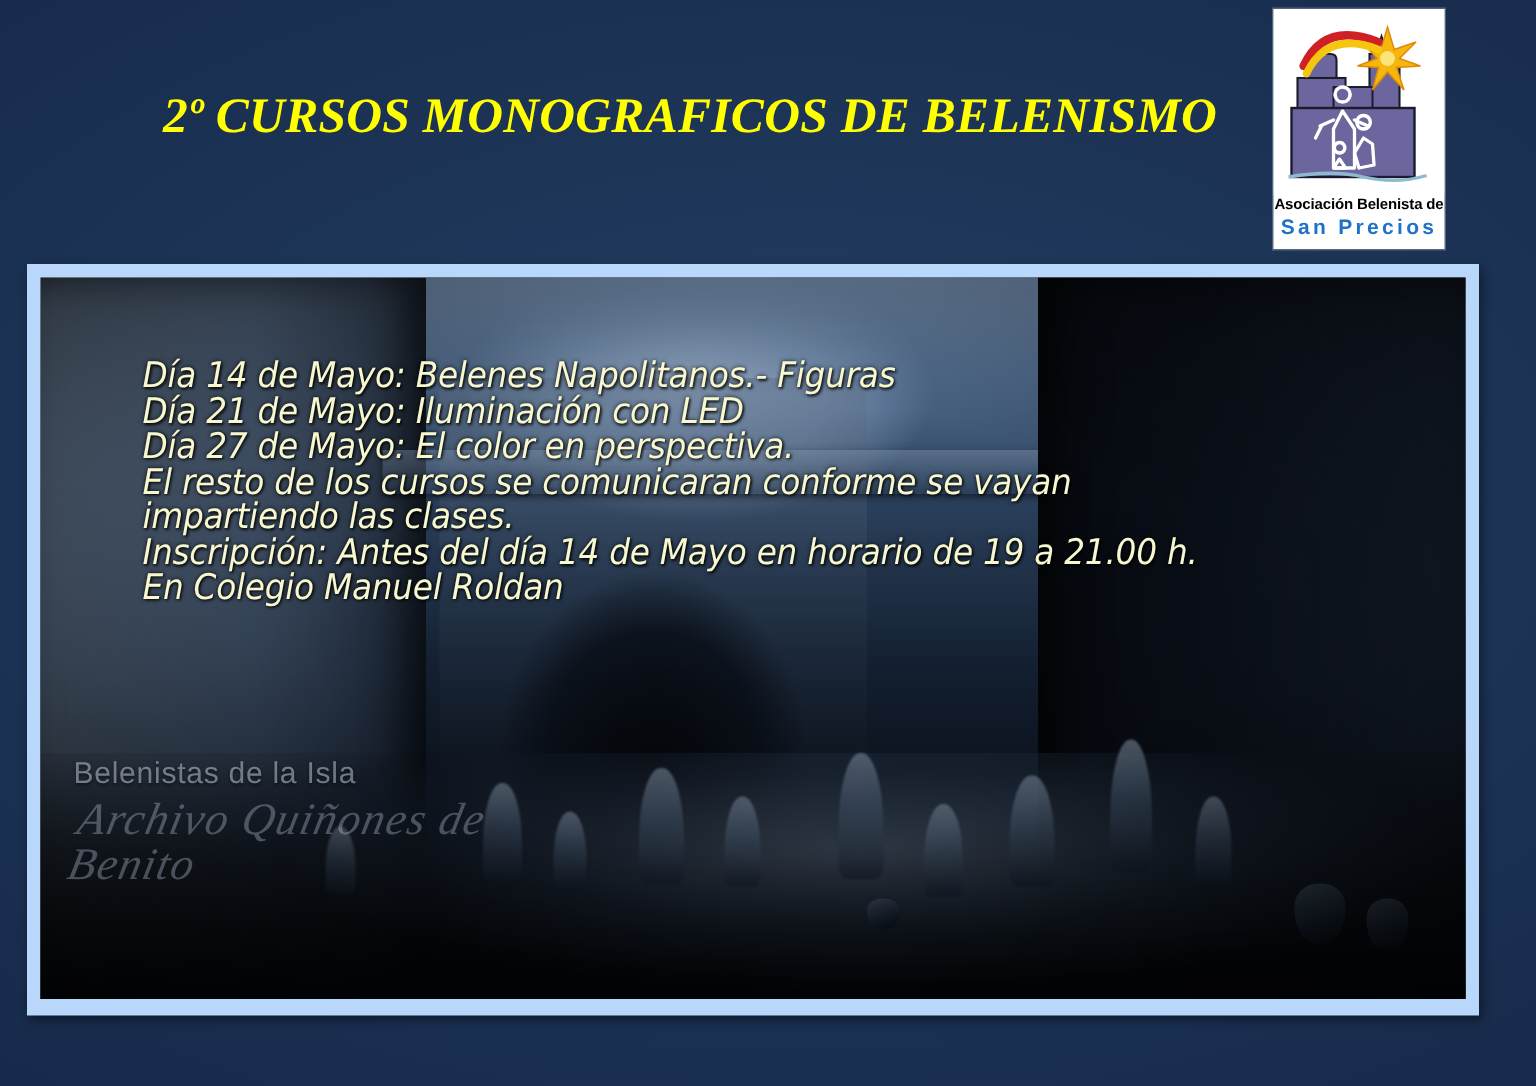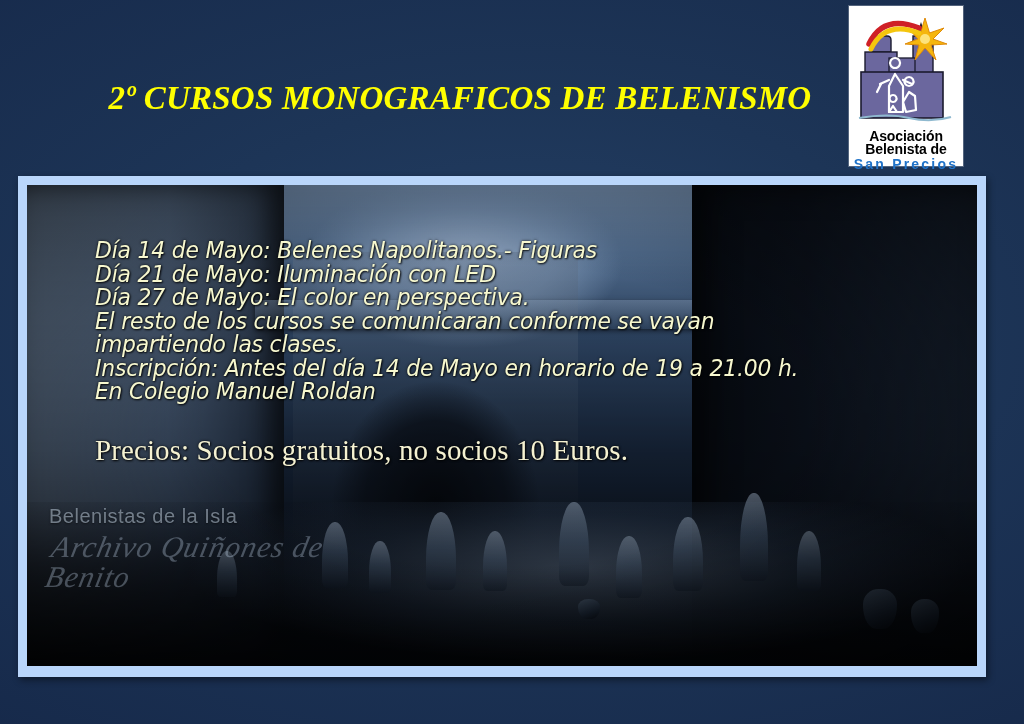--- a/index.html
+++ b/index.html
@@ -20,21 +20,21 @@
     background: #1b3156;
     background-image:
       radial-gradient(ellipse 900px 520px at 52% 46%, #244066 0%, #1d3557 45%, #16294a 100%);
     overflow: hidden;
   }
 
   
   #title-bar {
     position: absolute;
     left: 60px;
-    top: 74px;
+    top: 54px;
     width: 800px;
     height: 48px;
     display: flex;
     align-items: center;
     justify-content: center;
     text-align: center;
   }
   #title-text {
     color: #ffff00;
     font-family: "Liberation Serif", "DejaVu Serif", serif;
@@ -68,21 +68,21 @@
     left: 0;
     top: 124px;
     width: 114px;
     height: 36px;
     text-align: center;
   }
   #logo-line1 {
     display: block;
     font-family: "Liberation Sans", sans-serif;
     font-weight: bold;
-    font-size: 14px;
+    font-size: 10px;
     color: #000000;
     line-height: 13px;
     letter-spacing: -0.1px;
   }
   #logo-line2 {
     display: block;
     font-family: "Liberation Sans", sans-serif;
     font-weight: bold;
     font-size: 14px;
     color: #1f72c8;
@@ -338,19 +338,18 @@
       </div>
 
       <div id="copy">
         <div class="line">Día 14 de Mayo: Belenes Napolitanos.- Figuras</div>
         <div class="line gap-xl">Día 21 de Mayo: Iluminación con LED</div>
         <div class="line gap-xl">Día 27 de Mayo: El color en perspectiva.</div>
         <div class="line gap-lg">El resto de los cursos se  comunicaran conforme se vayan</div>
         <div class="line gap-md">impartiendo las clases.</div>
         <div class="line gap-sm">Inscripción: Antes del día 14 de Mayo en horario de 19 a 21.00 h.</div>
         <div class="line gap-sm">En Colegio Manuel Roldan</div>
-        <div id="price-line">Precios: Socios gratuitos, no socios 10 Euros.</div>
       </div>
 
     </div>
   </div>
 
 </div>
 
 </body></html>

